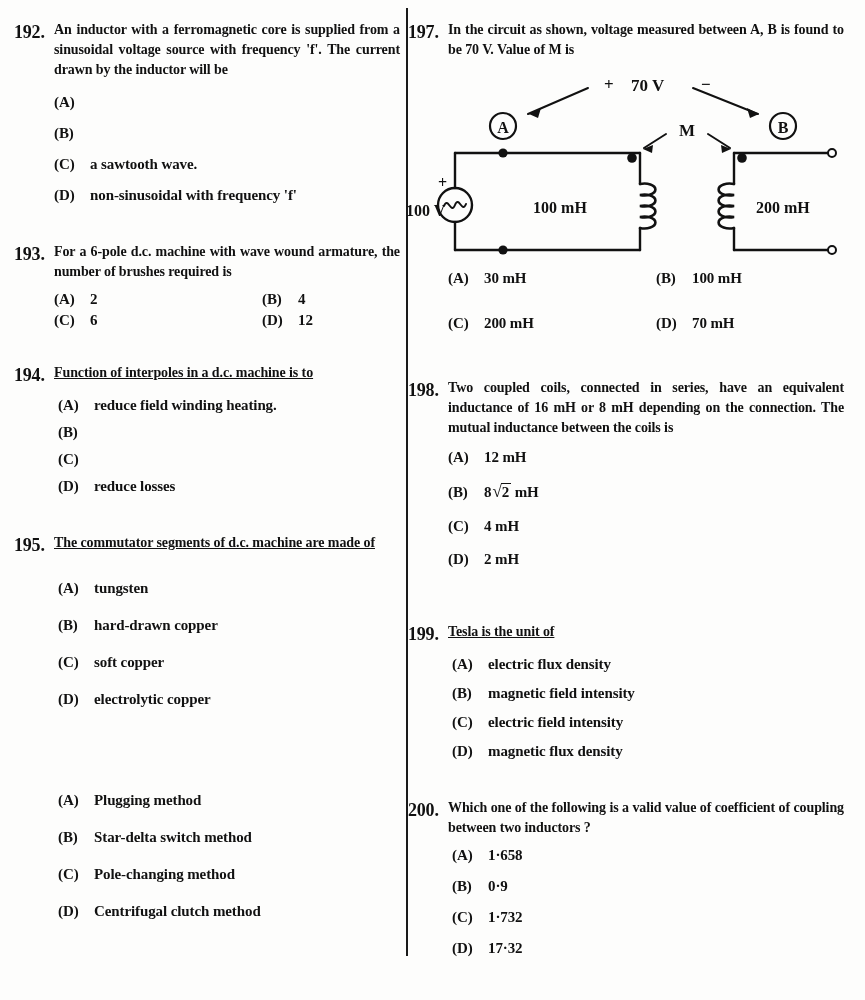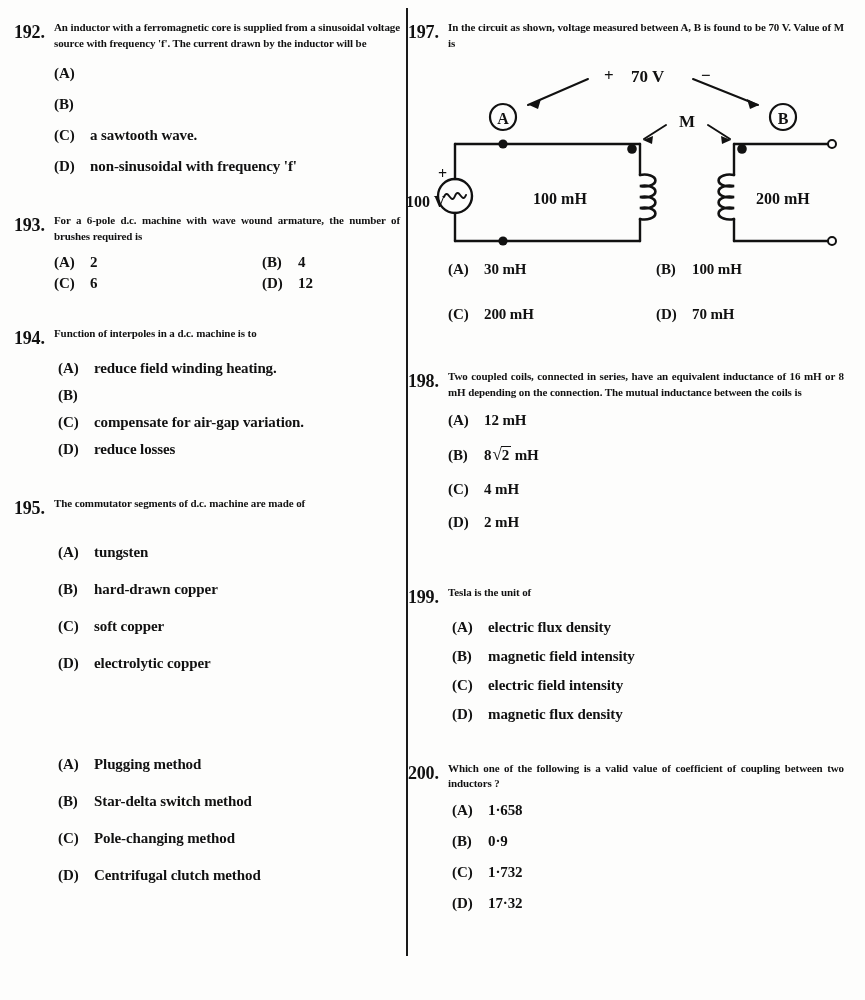--- a/index.html
+++ b/index.html
@@ -52,28 +52,28 @@
   .q-num {
     flex: 0 0 auto;
     width: 40px;
     font-weight: bold;
     font-size: 18px;
     line-height: 1.42;
     letter-spacing: -0.2px;
   }
   .q-text {
     flex: 1 1 auto;
-    font-size: 11px;
+    font-size: 14px;
     font-weight: bold;
     line-height: 1.42;
     text-align: justify;
     text-justify: inter-word;
     letter-spacing: -0.1px;
   }
-  .q-text.nojust { text-align: left; }
+  .q-text.nojust { text-align: left; text-decoration: underline; }
 
   
   .opts {
     margin-left: 40px;
   }
   .opts.indent2 { margin-left: 44px; }
 
   .opt {
     display: flex;
     align-items: baseline;
@@ -211,21 +211,20 @@
           <span class="opt-lab">(A)</span>
           <span class="opt-txt">reduce field winding heating.</span>
         </div>
         <div class="sp6"></div>
         <div class="opt">
           <span class="opt-lab">(B)</span>
         </div>
         <div class="sp6"></div>
         <div class="opt">
           <span class="opt-lab">(C)</span>
-          <span class="opt-txt">compensate  for air-gap variation.</span>
         </div>
         <div class="sp6"></div>
         <div class="opt">
           <span class="opt-lab">(D)</span>
           <span class="opt-txt">reduce losses</span>
         </div>
       </div>
     </div>
 
     <div class="sp36"></div>

